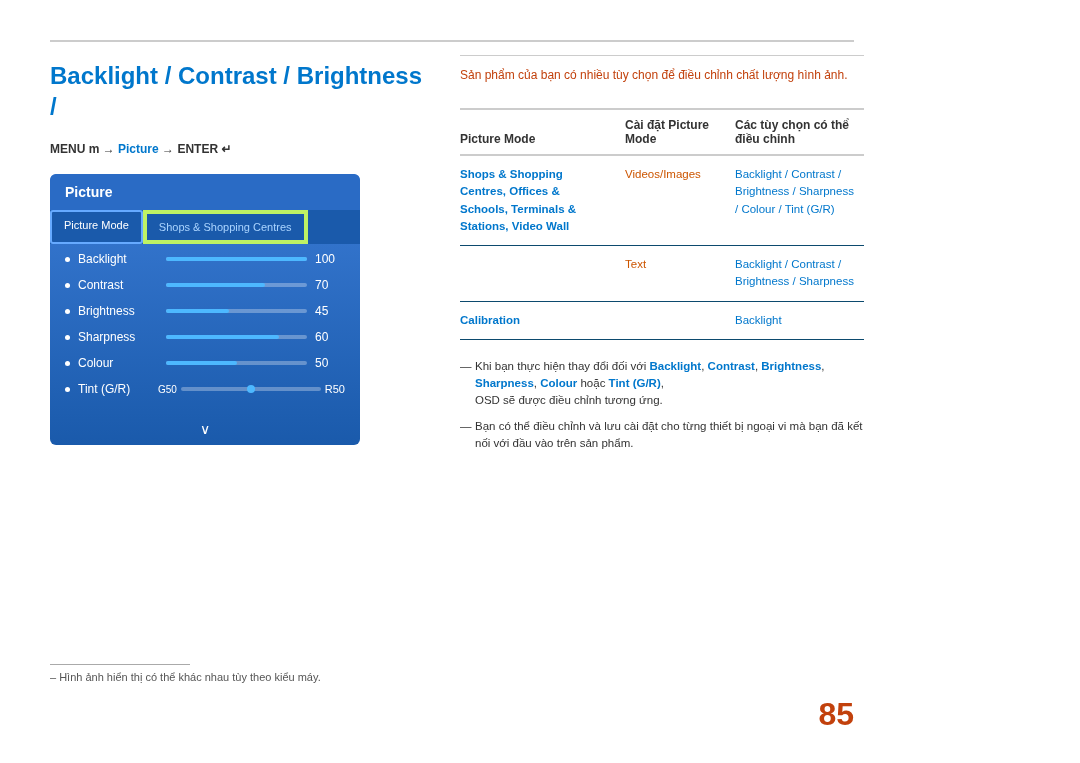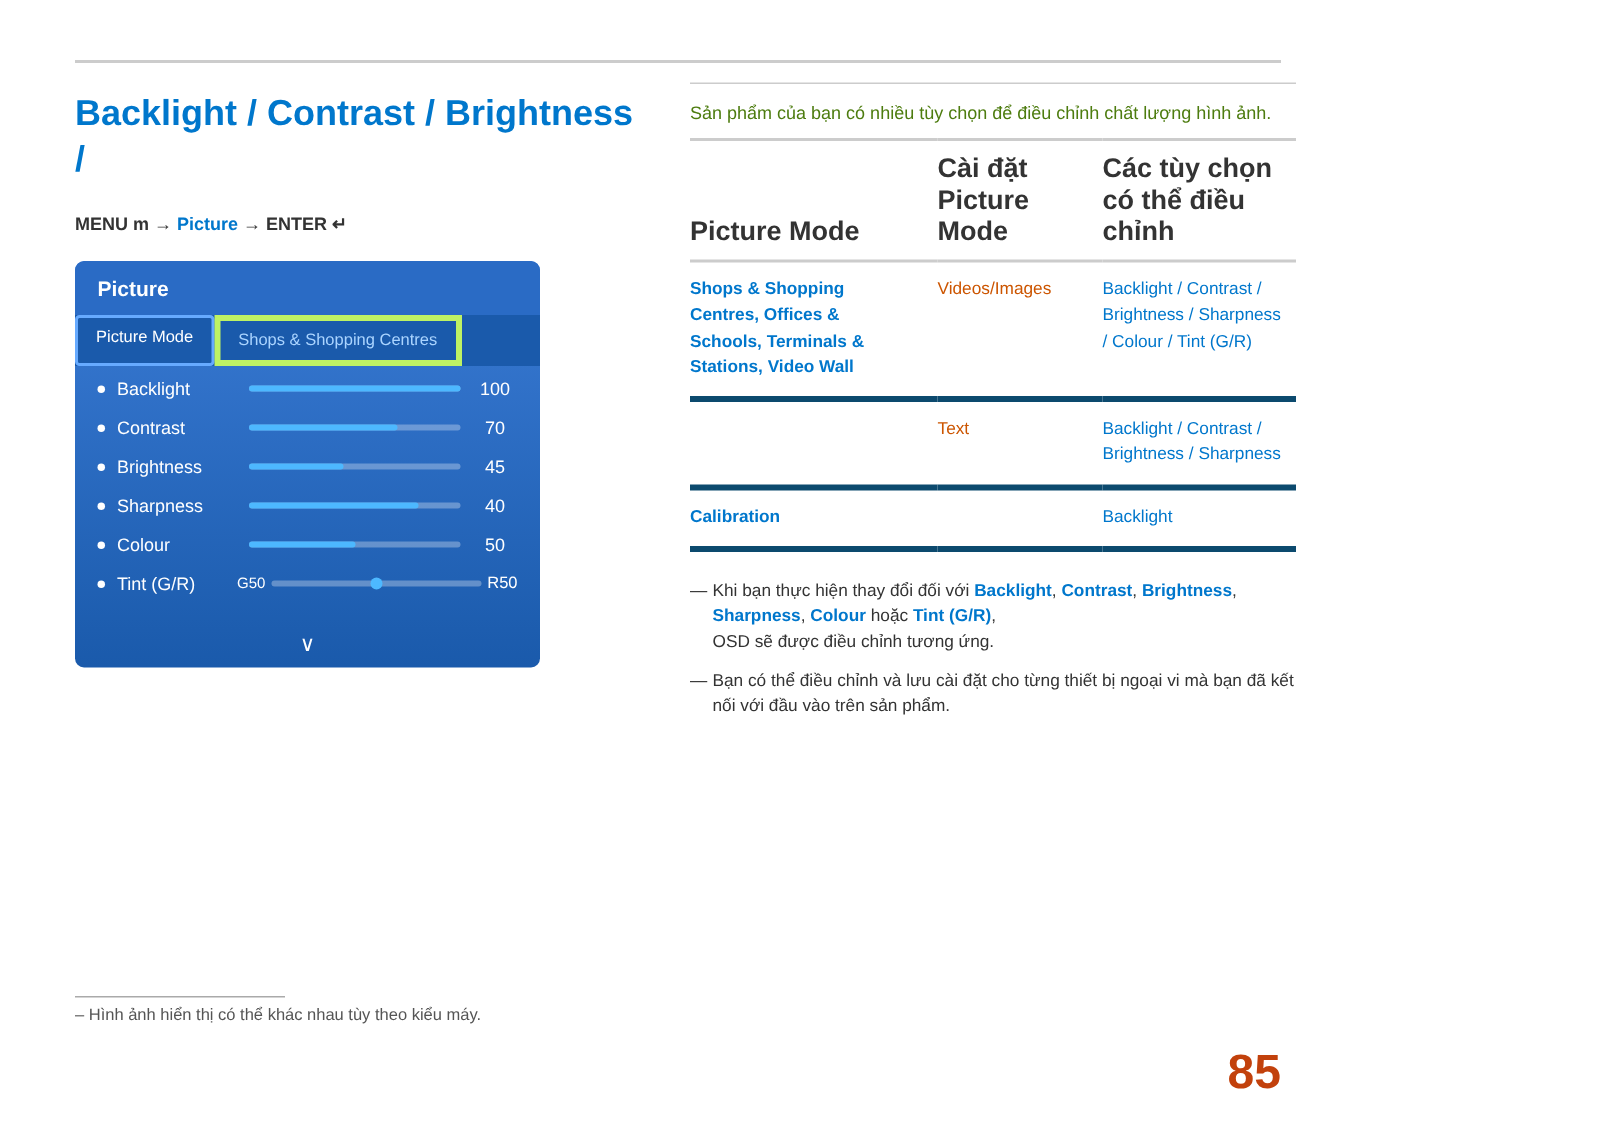--- a/index.html
+++ b/index.html
@@ -130,21 +130,21 @@
     .item-bar-fill {
       height: 4px;
       background: #4db8ff;
       border-radius: 2px;
     }
 
     .item-value {
       color: white;
       font-size: 12px;
       min-width: 30px;
-      text-align: center;
+      text-align: left;
     }
 
     .tint-row {
       display: flex;
       align-items: center;
       margin-bottom: 10px;
     }
 
     .tint-dot {
       width: 5px;
@@ -219,46 +219,46 @@
     
     .right-col {
       position: absolute;
       left: 460px;
       top: 55px;
       right: 40px;
     }
 
     .intro-text {
       font-size: 12px;
-      color: #4d7c0f;
-      margin-bottom: 10px;
+      color: #c2410c;
+      margin-bottom: 26px;
     }
 
     
     .info-table {
       width: 100%;
       border-collapse: collapse;
     }
 
     .info-table thead tr {
       border-top: 2px solid #ccc;
       border-bottom: 2px solid #ccc;
     }
 
     .info-table th {
       padding: 8px 10px 8px 0;
-      font-size: 18px;
+      font-size: 12px;
       font-weight: bold;
       color: #333;
       text-align: left;
       vertical-align: bottom;
     }
 
     .info-table tbody tr {
-      border-bottom: 4px solid #0c4a6e;
+      border-bottom: 1px solid #0c4a6e;
     }
 
     .info-table td {
       padding: 10px 10px 10px 0;
       font-size: 11.5px;
       vertical-align: top;
       line-height: 1.5;
     }
 
     .td-mode {
@@ -373,21 +373,21 @@
           </div>
           <span class="item-value">45</span>
         </div>
 
         <div class="panel-item">
           <div class="item-dot"></div>
           <span class="item-label">Sharpness</span>
           <div class="item-bar-container">
             <div class="item-bar-fill" style="width:80%"></div>
           </div>
-          <span class="item-value">40</span>
+          <span class="item-value">60</span>
         </div>
 
         <div class="panel-item">
           <div class="item-dot"></div>
           <span class="item-label">Colour</span>
           <div class="item-bar-container">
             <div class="item-bar-fill" style="width:50%"></div>
           </div>
           <span class="item-value">50</span>
         </div>

